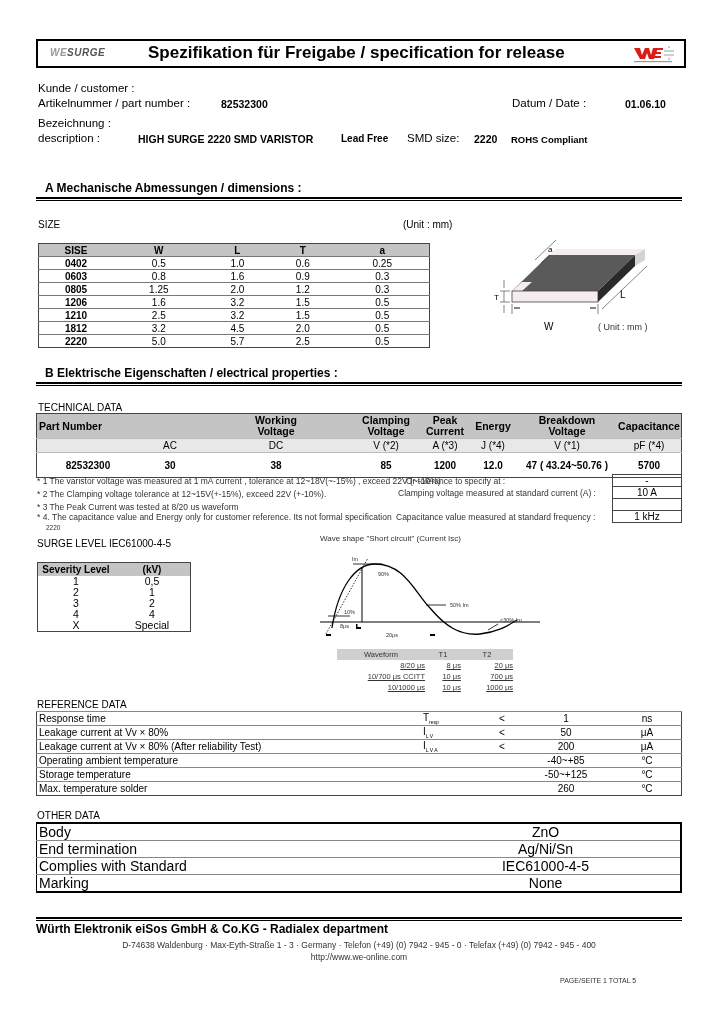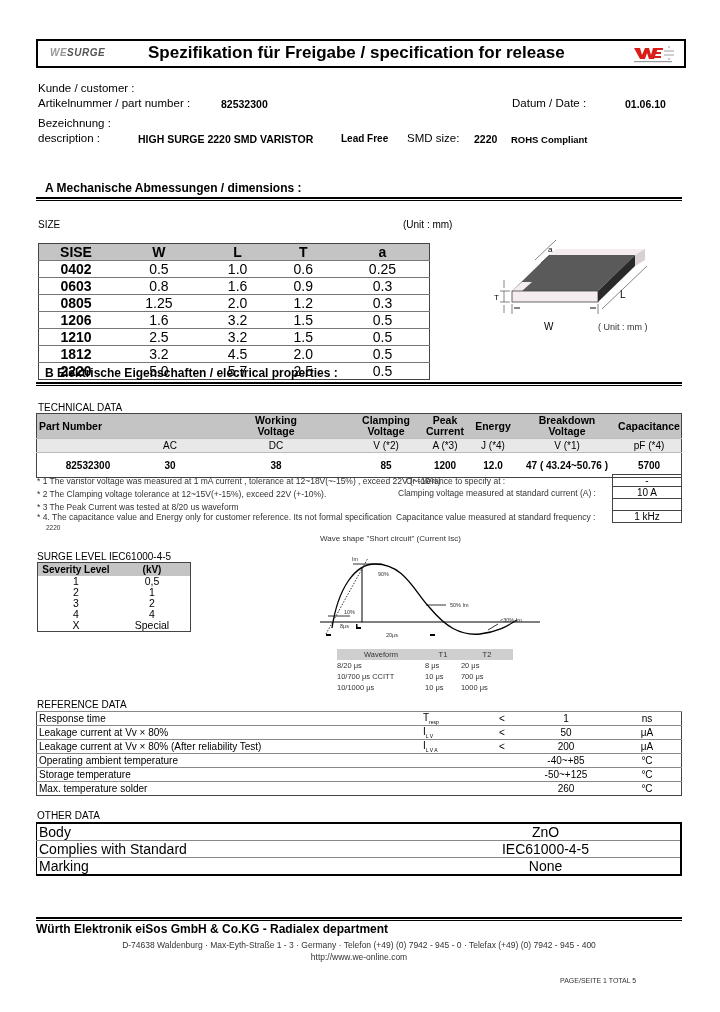--- a/index.html
+++ b/index.html
@@ -15,21 +15,21 @@
   #hdr .logo { position: absolute; right: 8px; top: 3px; width: 44px; height: 20px; }
 
   .lbl { font-size: 11.5px; white-space: nowrap; }
   .val { font-size: 10.5px; font-weight: bold; white-space: nowrap; }
 
   .sec-title { font-size: 12px; font-weight: bold; white-space: nowrap; }
   .sec-rule { height: 4px; border-top: 2px solid #000; border-bottom: 1px solid #000; box-sizing: border-box; }
 
   table { border-collapse: collapse; }
   
-  #dims { left: 38px; top: 243px; width: 392px; border: 1px solid #444; font-size: 14px; }
+  #dims { left: 38px; top: 243px; width: 392px; border: 1px solid #444; font-size: 10px; }
   #dims th { background: #c4c4c4; font-weight: bold; height: 12px; padding: 0; }
   #dims td { text-align: center; height: 12px; padding: 0; border-top: 1px solid #777; }
   #dims td.sz { font-weight: bold; }
 
   
   #tech { left: 36px; top: 413px; width: 646px; border: 1px solid #444; font-size: 10px; }
   #tech th { background: #c4c4c4; font-weight: bold; padding: 0; height: 24px; line-height: 11px; font-size: 10.5px; }
   #tech td { text-align: center; padding: 0; }
   #tech tr.units td { background: #e8e8e8; height: 13px; border-top: 1px solid #bbb; }
   #tech tr.data td { font-weight: bold; height: 24px; border-top: 1px solid #bbb; }
@@ -38,21 +38,21 @@
   .cond-box { border: 1px solid #444; text-align: center; font-size: 10px; height: 11px; line-height: 11px; }
 
   
   #surge { left: 37px; top: 562px; width: 154px; border: 1px solid #444; font-size: 10.5px; }
   #surge th { background: #c4c4c4; height: 13px; padding: 0; font-weight: bold; font-size: 10px; }
   #surge td { text-align: center; height: 11px; line-height: 11px; padding: 0; }
 
   
   #wave { left: 337px; top: 649px; width: 176px; font-size: 7.5px; color: #333; }
   #wave th { background: #cfcfcf; font-weight: normal; height: 11px; padding: 0; }
-  #wave td { text-align: left; height: 11px; padding: 0; }
+  #wave td { text-align: right; height: 11px; padding: 0; text-decoration: underline; }
 
   
   #ref { left: 36px; top: 711px; width: 646px; border: 1px solid #444; font-size: 10px; }
   #ref td { height: 13px; padding: 0 2px; border-top: 1px solid #888; white-space: nowrap; }
   #ref td.c { text-align: center; }
 
   
   #other { left: 36px; top: 822px; width: 646px; border: 2px solid #000; border-left-width:1px; font-size: 14px; }
   #other td { height: 12px; padding: 0 2px; border-top: 1px solid #888; }
   #other td.c { text-align: center; }
@@ -246,21 +246,21 @@
 <div class="abs note" style="left:406px;top:476px">Or tolerance to specify at :</div>
 <div class="abs note" style="left:398px;top:488px">Clamping voltage measured at standard current (A) :</div>
 <div class="abs note" style="left:396px;top:512px">Capacitance value measured at standard frequency :</div>
 <div class="abs" style="left:612px;top:474px;width:70px">
   <div class="cond-box">-</div>
   <div class="cond-box" style="border-top:none">10 A</div>
   <div class="cond-box" style="border-top:none"></div>
   <div class="cond-box" style="border-top:none">1 kHz</div>
 </div>
 
-<div class="abs lbl" style="left:37px;top:551px;font-size:10px">SURGE LEVEL IEC61000-4-5</div>
+<div class="abs lbl" style="left:37px;top:538px;font-size:10px">SURGE LEVEL IEC61000-4-5</div>
 <table id="surge" class="abs">
   <thead>
       <tr>
     <th style="width:50%">Severity Level</th>
     <th>(kV)</th>
   </tr>
     </thead>
   <tbody>
     <tr>
         <td>1</td>
@@ -391,20 +391,24 @@
 </table>
 
 <div class="abs lbl" style="left:37px;top:810px;font-size:10px">OTHER DATA</div>
 <table id="other" class="abs">
   <tbody>
     <tr>
         <td style="width:370px">Body</td>
         <td class="c">ZnO</td>
       </tr>
     <tr>
+        <td>End termination</td>
+        <td class="c">Ag/Ni/Sn</td>
+      </tr>
+    <tr>
         <td>Complies with Standard</td>
         <td class="c">IEC61000-4-5</td>
       </tr>
     <tr>
         <td>Marking</td>
         <td class="c">None</td>
       </tr>
   </tbody>
 </table>
 

